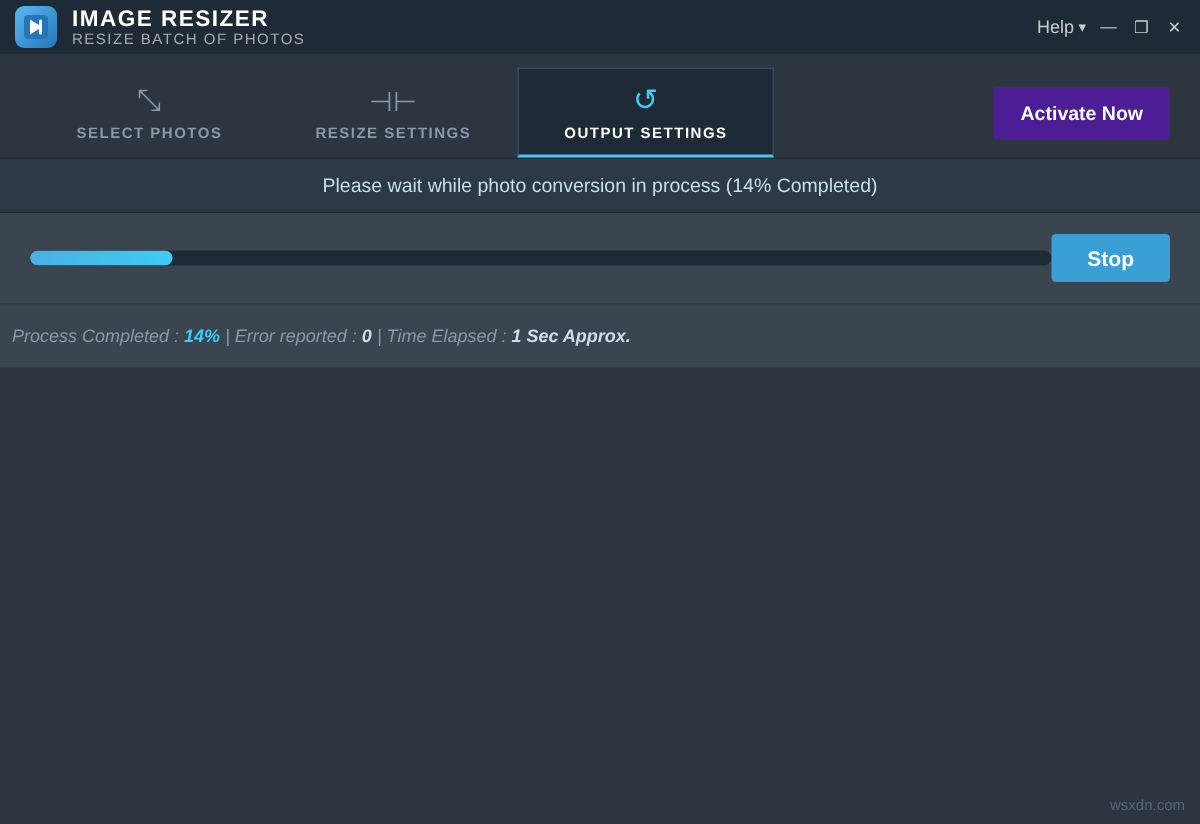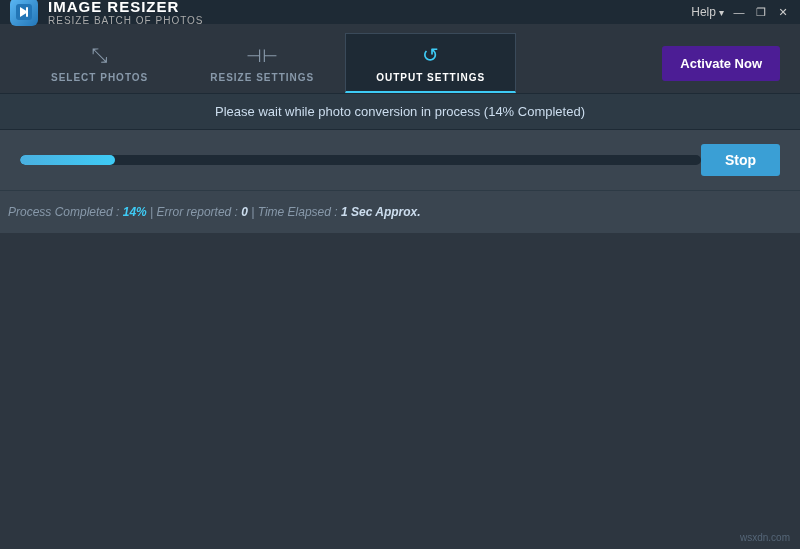--- a/index.html
+++ b/index.html
@@ -8,21 +8,21 @@
       height: 549px;
       background: #2d3640;
       font-family: Arial, sans-serif;
       overflow: hidden;
       position: relative;
     }
 
     
     .title-bar {
       background: #1e2a35;
-      height: 24px;
+      height: 36px;
       display: flex;
       align-items: center;
       justify-content: space-between;
       padding: 0 10px;
     }
     .title-bar-left {
       display: flex;
       align-items: center;
       gap: 10px;
     }

